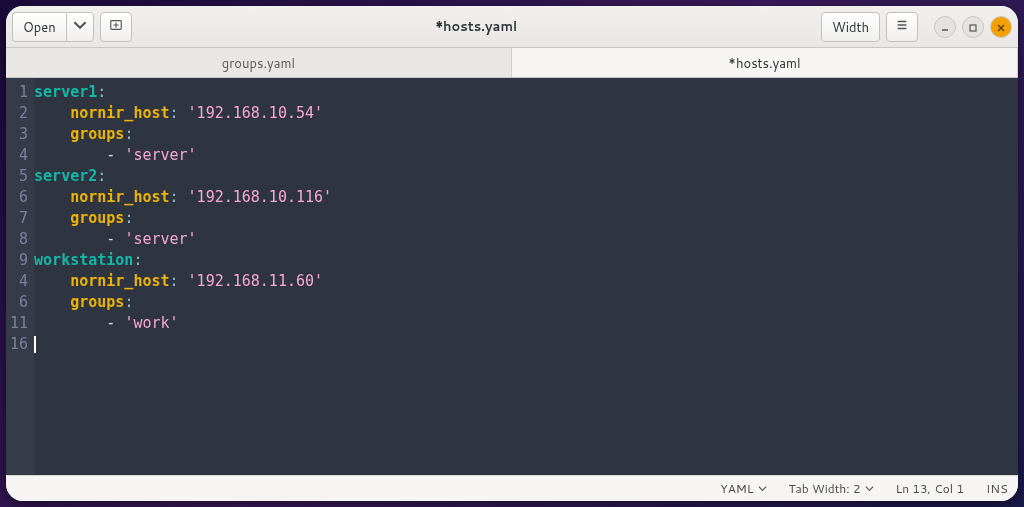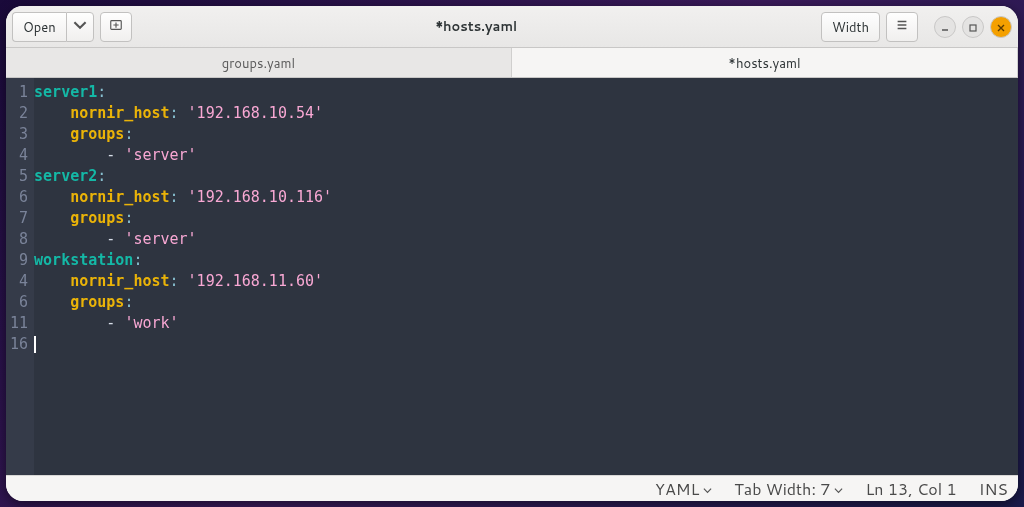--- a/index.html
+++ b/index.html
@@ -131,21 +131,21 @@
   }
   .statusbar {
     height: 26px;
     background: #f6f5f4;
     border-top: 1px solid #d8d7d6;
     display: flex;
     align-items: center;
     justify-content: flex-end;
     padding: 0 10px;
     gap: 22px;
-    font-size: 16px;
+    font-size: 12px;
     color: #4a4a4a;
   }
   .status-item { display:flex; align-items:center; gap:4px; }
   .status-item svg { width:9px; height:9px; }
 </style>
 </head>
 <body>
 
 <div class="window">
 
@@ -252,21 +252,21 @@
   </div>
 
   <div class="statusbar">
     <div class="status-item">
       <span>YAML</span>
       <span><svg viewBox="0 0 10 10">
             <path d="M1 3 L5 7 L9 3" fill="none" stroke="#555" stroke-width="1.3"></path>
           </svg></span>
     </div>
     <div class="status-item">
-      <span>Tab Width: 7</span>
+      <span>Tab Width: 2</span>
       <span><svg viewBox="0 0 10 10">
             <path d="M1 3 L5 7 L9 3" fill="none" stroke="#555" stroke-width="1.3"></path>
           </svg></span>
     </div>
     <div class="status-item">
       <span>Ln 13, Col 1</span>
     </div>
     <div class="status-item">
       <span>INS</span>
     </div>

